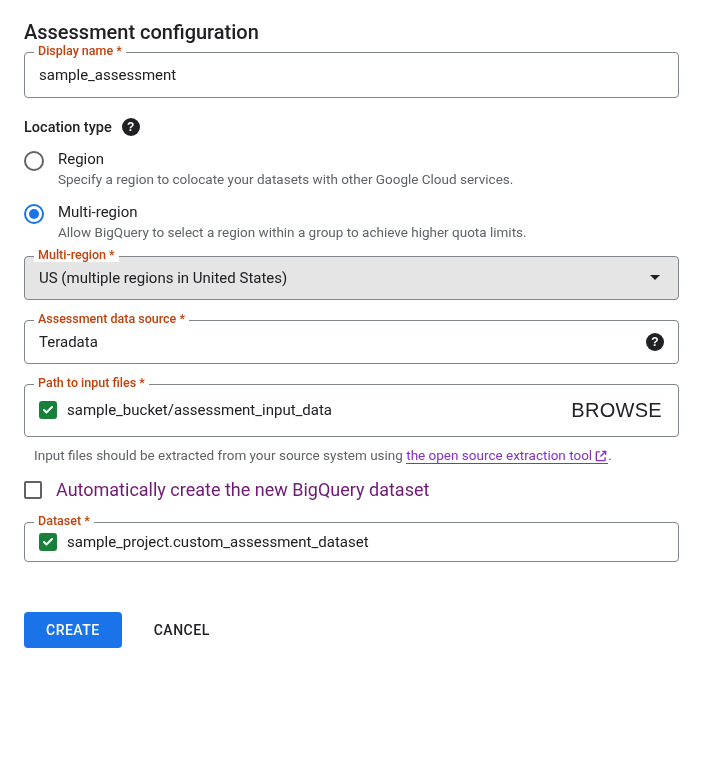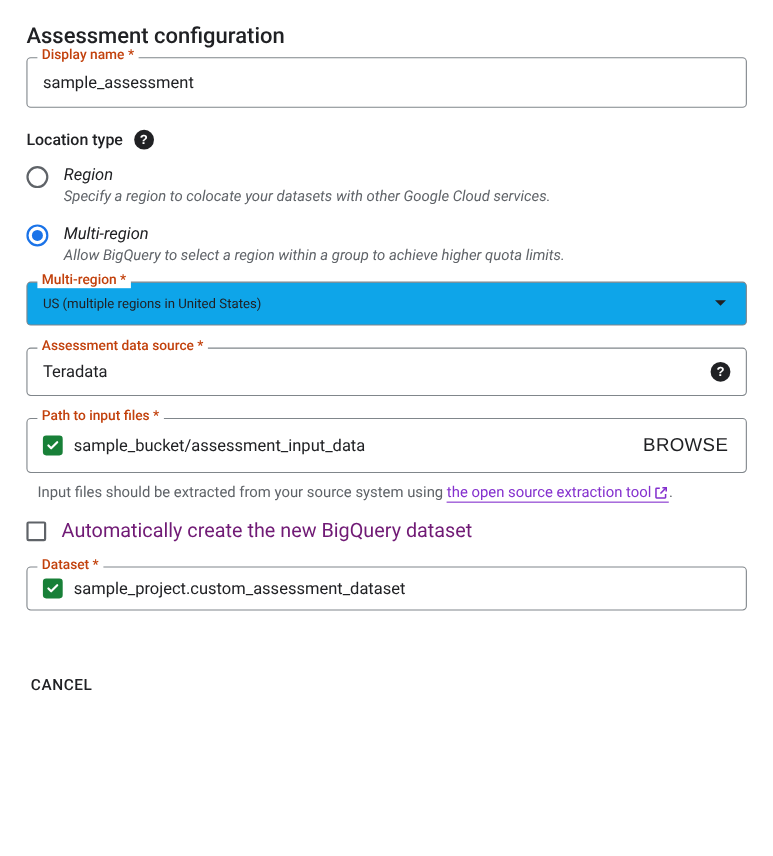--- a/index.html
+++ b/index.html
@@ -43,22 +43,22 @@
       font-family: inherit;
       color: #202124;
       outline: none;
       line-height: 20px;
     }
     .select-wrap {
       width: 100%;
       border: 1px solid #80868b;
       border-radius: 4px;
       padding: 12px 14px;
-      font-size: 12px;
-      background: #0ea5e9;
+      font-size: 15px;
+      background: #e5e5e5;
       display: flex;
       align-items: center;
       justify-content: space-between;
       cursor: pointer;
     }
     .select-wrap .arrow {
       border-left: 5px solid transparent;
       border-right: 5px solid transparent;
       border-top: 5px solid #202124;
       margin-right: 4px;
@@ -80,21 +80,20 @@
       color: #fff;
       display: inline-flex;
       align-items: center;
       justify-content: center;
       font-size: 12px;
       font-weight: 700;
       font-family: Arial, sans-serif;
     }
     .radio-group {
       margin-bottom: 8px;
-      font-style: italic;
     }
     .radio-option {
       display: flex;
       align-items: flex-start;
       gap: 14px;
       margin-bottom: 14px;
       cursor: pointer;
     }
     .radio-outer {
       width: 20px;
@@ -163,21 +162,21 @@
       display: inline-flex;
       align-items: center;
       justify-content: center;
       flex-shrink: 0;
     }
     .check-badge svg {
       width: 12px;
       height: 12px;
     }
     .browse-btn {
-      font-size: 17px;
+      font-size: 20px;
       font-weight: 500;
       letter-spacing: 0.3px;
       color: #202124;
       background: none;
       border: none;
       cursor: pointer;
       padding: 4px 2px;
     }
     .helper-text {
       font-size: 13.5px;
@@ -347,14 +346,15 @@
         <svg viewBox="0 0 24 24" fill="none" stroke="#fff" stroke-width="4" stroke-linecap="round" stroke-linejoin="round">
             <polyline points="4 12 9 17 20 6"></polyline>
           </svg>
       </span>
       <span>sample_project.custom_assessment_dataset</span>
     </div>
   </div>
 </div>
 
 <div class="button-row">
+  <button class="btn-primary">CREATE</button>
   <button class="btn-secondary">CANCEL</button>
 </div>
 
 </body></html>

